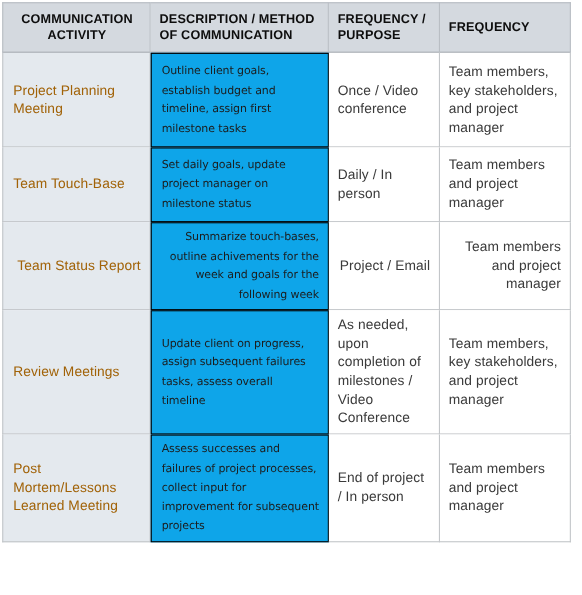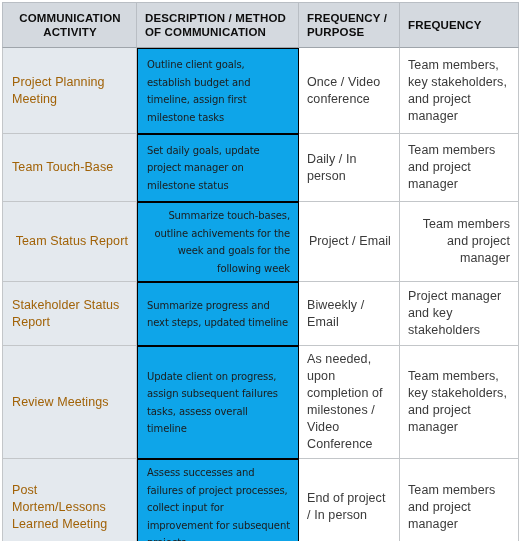--- a/index.html
+++ b/index.html
@@ -137,26 +137,20 @@
       <td class="col-description">Set daily goals, update project manager on milestone status</td>
       <td class="col-frequency">Daily / In person</td>
       <td class="col-audience">Team members and project manager</td>
     </tr>
     <tr class="r2">
       <td class="col-activity">Team Status Report</td>
       <td class="col-description">Summarize touch-bases, outline achivements for the week and goals for the following week</td>
       <td class="col-frequency">Project / Email</td>
       <td class="col-audience">Team members and project manager</td>
     </tr>
-    <tr class="r3">
-      <td class="col-activity">Stakeholder Status Report</td>
-      <td class="col-description">Summarize progress and next steps, updated timeline</td>
-      <td class="col-frequency">Biweekly / Email</td>
-      <td class="col-audience">Project manager and key stakeholders</td>
-    </tr>
     <tr class="r4">
       <td class="col-activity">Review Meetings</td>
       <td class="col-description">Update client on progress, assign subsequent failures tasks, assess overall timeline</td>
       <td class="col-frequency">As needed, upon completion of milestones / Video Conference</td>
       <td class="col-audience">Team members, key stakeholders, and project manager</td>
     </tr>
     <tr class="r5">
       <td class="col-activity">Post Mortem/Lessons Learned Meeting</td>
       <td class="col-description">Assess successes and failures of project processes, collect input for improvement for subsequent projects</td>
       <td class="col-frequency">End of project / In person</td>

